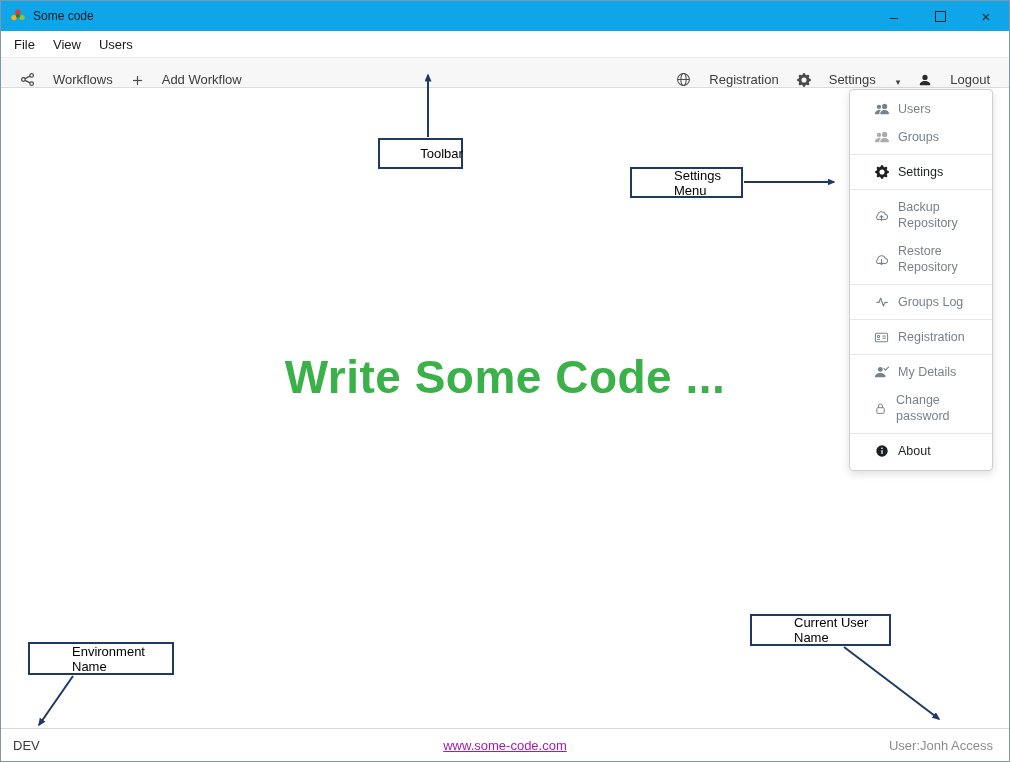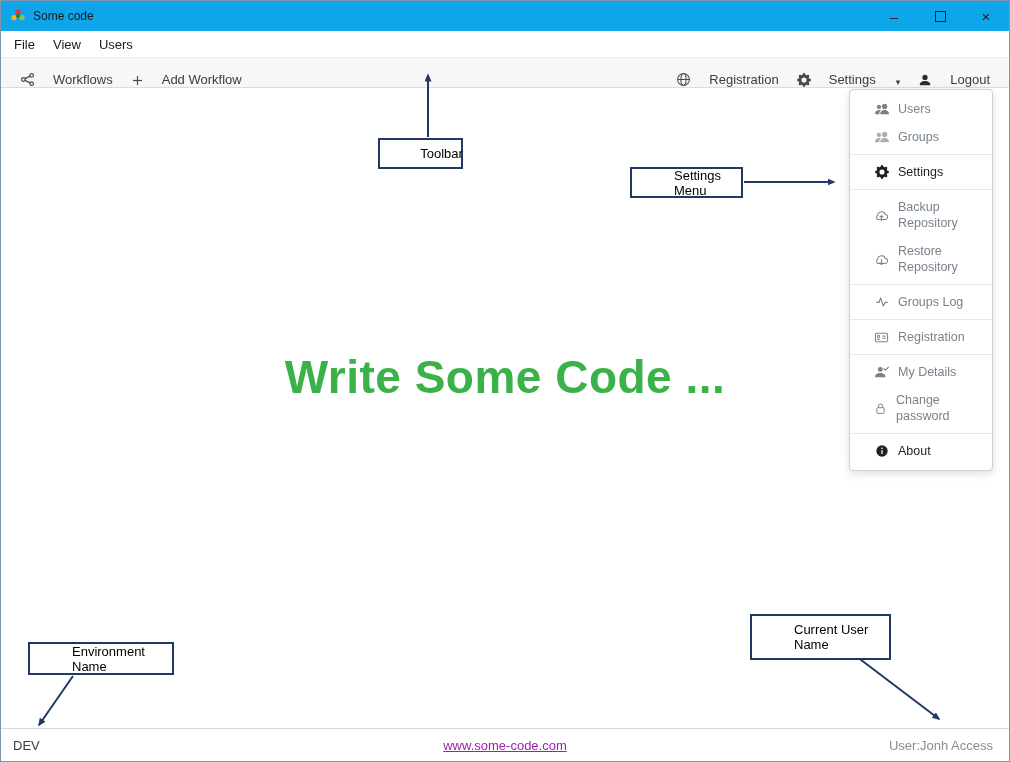--- a/index.html
+++ b/index.html
@@ -41,21 +41,21 @@
   .statusbar{position:absolute;left:0;right:0;bottom:0;height:32px;border-top:1px solid #d9d9d9;background:#fff;display:flex;align-items:center;font-size:13px;}
   .sb-env{margin-left:12px;color:#3c3c3c;}
   .sb-link{position:absolute;left:50%;transform:translateX(-50%);color:#a21caf;text-decoration:underline;}
   .sb-user{margin-left:auto;margin-right:16px;color:#8c8c8c;}
 
   
   .ann{position:absolute;border:2px solid #203864;background:#fff;display:flex;align-items:center;justify-content:center;font-size:13px;color:#000;z-index:8;box-sizing:border-box;padding-left:42px;}
   .ann-toolbar{left:377px;top:137px;width:85px;height:31px;}
   .ann-settings{left:629px;top:166px;width:113px;height:31px;}
   .ann-env{left:27px;top:641px;width:146px;height:33px;}
-  .ann-user{left:749px;top:613px;width:141px;height:46px;}
+  .ann-user{left:749px;top:613px;width:141px;height:32px;}
   .arrows{position:absolute;left:0;top:0;width:1010px;height:762px;pointer-events:none;z-index:7;}
 </style>
 </head>
 <body>
 
 <div class="win">
 
   <div class="titlebar">
     <span class="app-icon">
       <svg viewBox="0 0 16 16" width="16" height="16">

